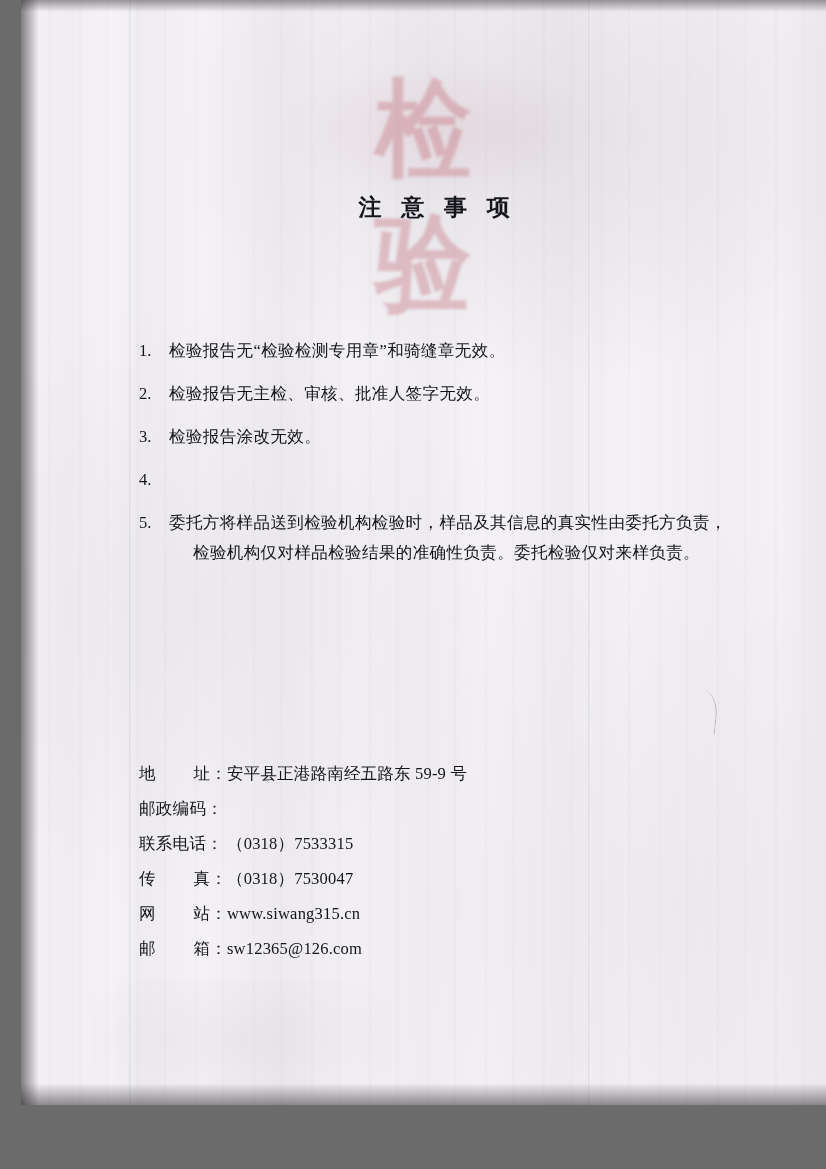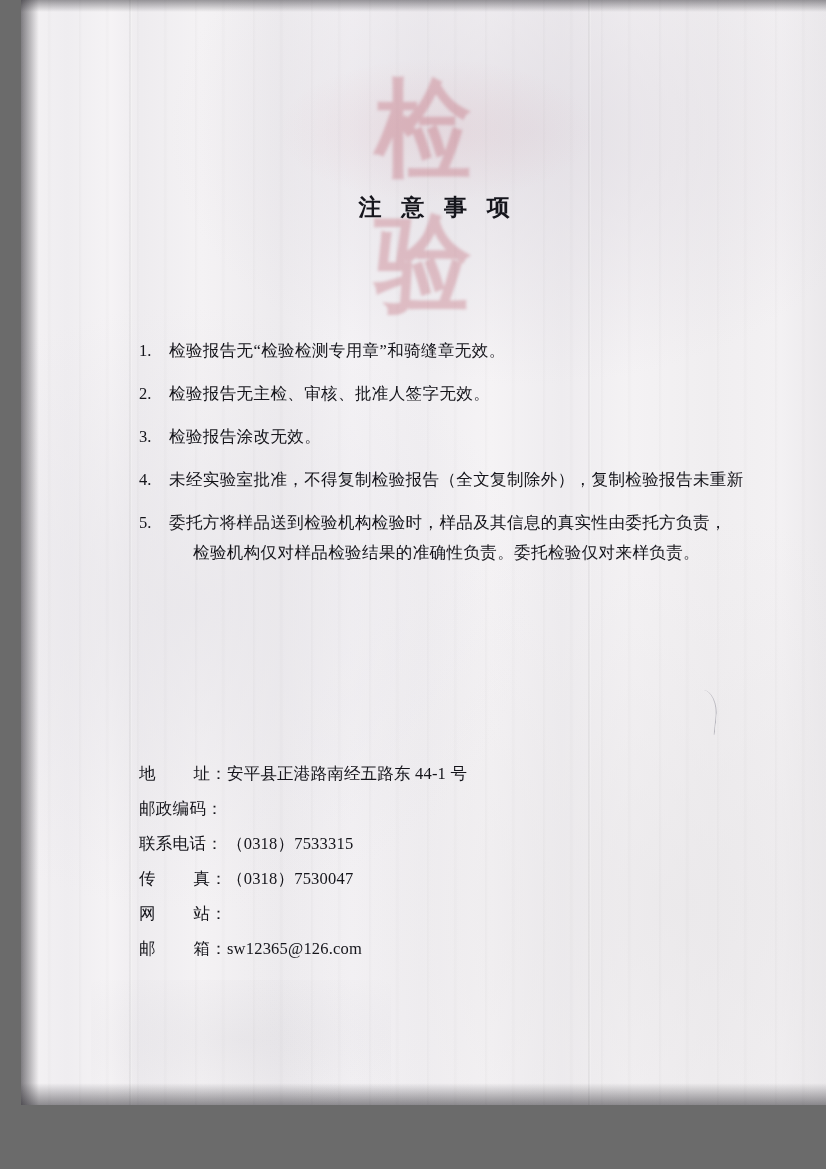--- a/index.html
+++ b/index.html
@@ -227,21 +227,20 @@
       </div>
 
       <div class="notice-item">
         <span class="notice-num">3.</span>
         <span class="notice-text">检验报告涂改无效。</span>
       </div>
 
       <div class="notice-item">
         <span class="notice-num">4.</span>
         <span class="notice-text">
-          <span>未经实验室批准，不得复制检验报告（全文复制除外），复制检验报告未重新</span>
         </span>
       </div>
 
       <div class="notice-item">
         <span class="notice-num">5.</span>
         <span class="notice-text">
           <span>委托方将样品送到检验机构检验时，样品及其信息的真实性由委托方负责，</span>
           <span class="cont">检验机构仅对样品检验结果的准确性负责。委托检验仅对来样负责。</span>
         </span>
       </div>
@@ -251,21 +250,21 @@
     <div class="pen-stroke"></div>
     <div class="smudge"></div>
 
     <div class="contact-block">
 
       <div class="contact-row">
         <span class="contact-label spread">
           <span>地</span>
           <span>址：</span>
         </span>
-        <span class="contact-value">安平县正港路南经五路东 44-1 号</span>
+        <span class="contact-value">安平县正港路南经五路东 59-9 号</span>
       </div>
 
       <div class="contact-row">
         <span class="contact-label">邮政编码：</span>
       </div>
 
       <div class="contact-row">
         <span class="contact-label">联系电话：</span>
         <span class="contact-value">（0318）7533315</span>
       </div>
@@ -276,20 +275,21 @@
           <span>真：</span>
         </span>
         <span class="contact-value">（0318）7530047</span>
       </div>
 
       <div class="contact-row">
         <span class="contact-label spread">
           <span>网</span>
           <span>站：</span>
         </span>
+        <span class="contact-value">www.siwang315.cn</span>
       </div>
 
       <div class="contact-row">
         <span class="contact-label spread">
           <span>邮</span>
           <span>箱：</span>
         </span>
         <span class="contact-value">sw12365@126.com</span>
       </div>
 

